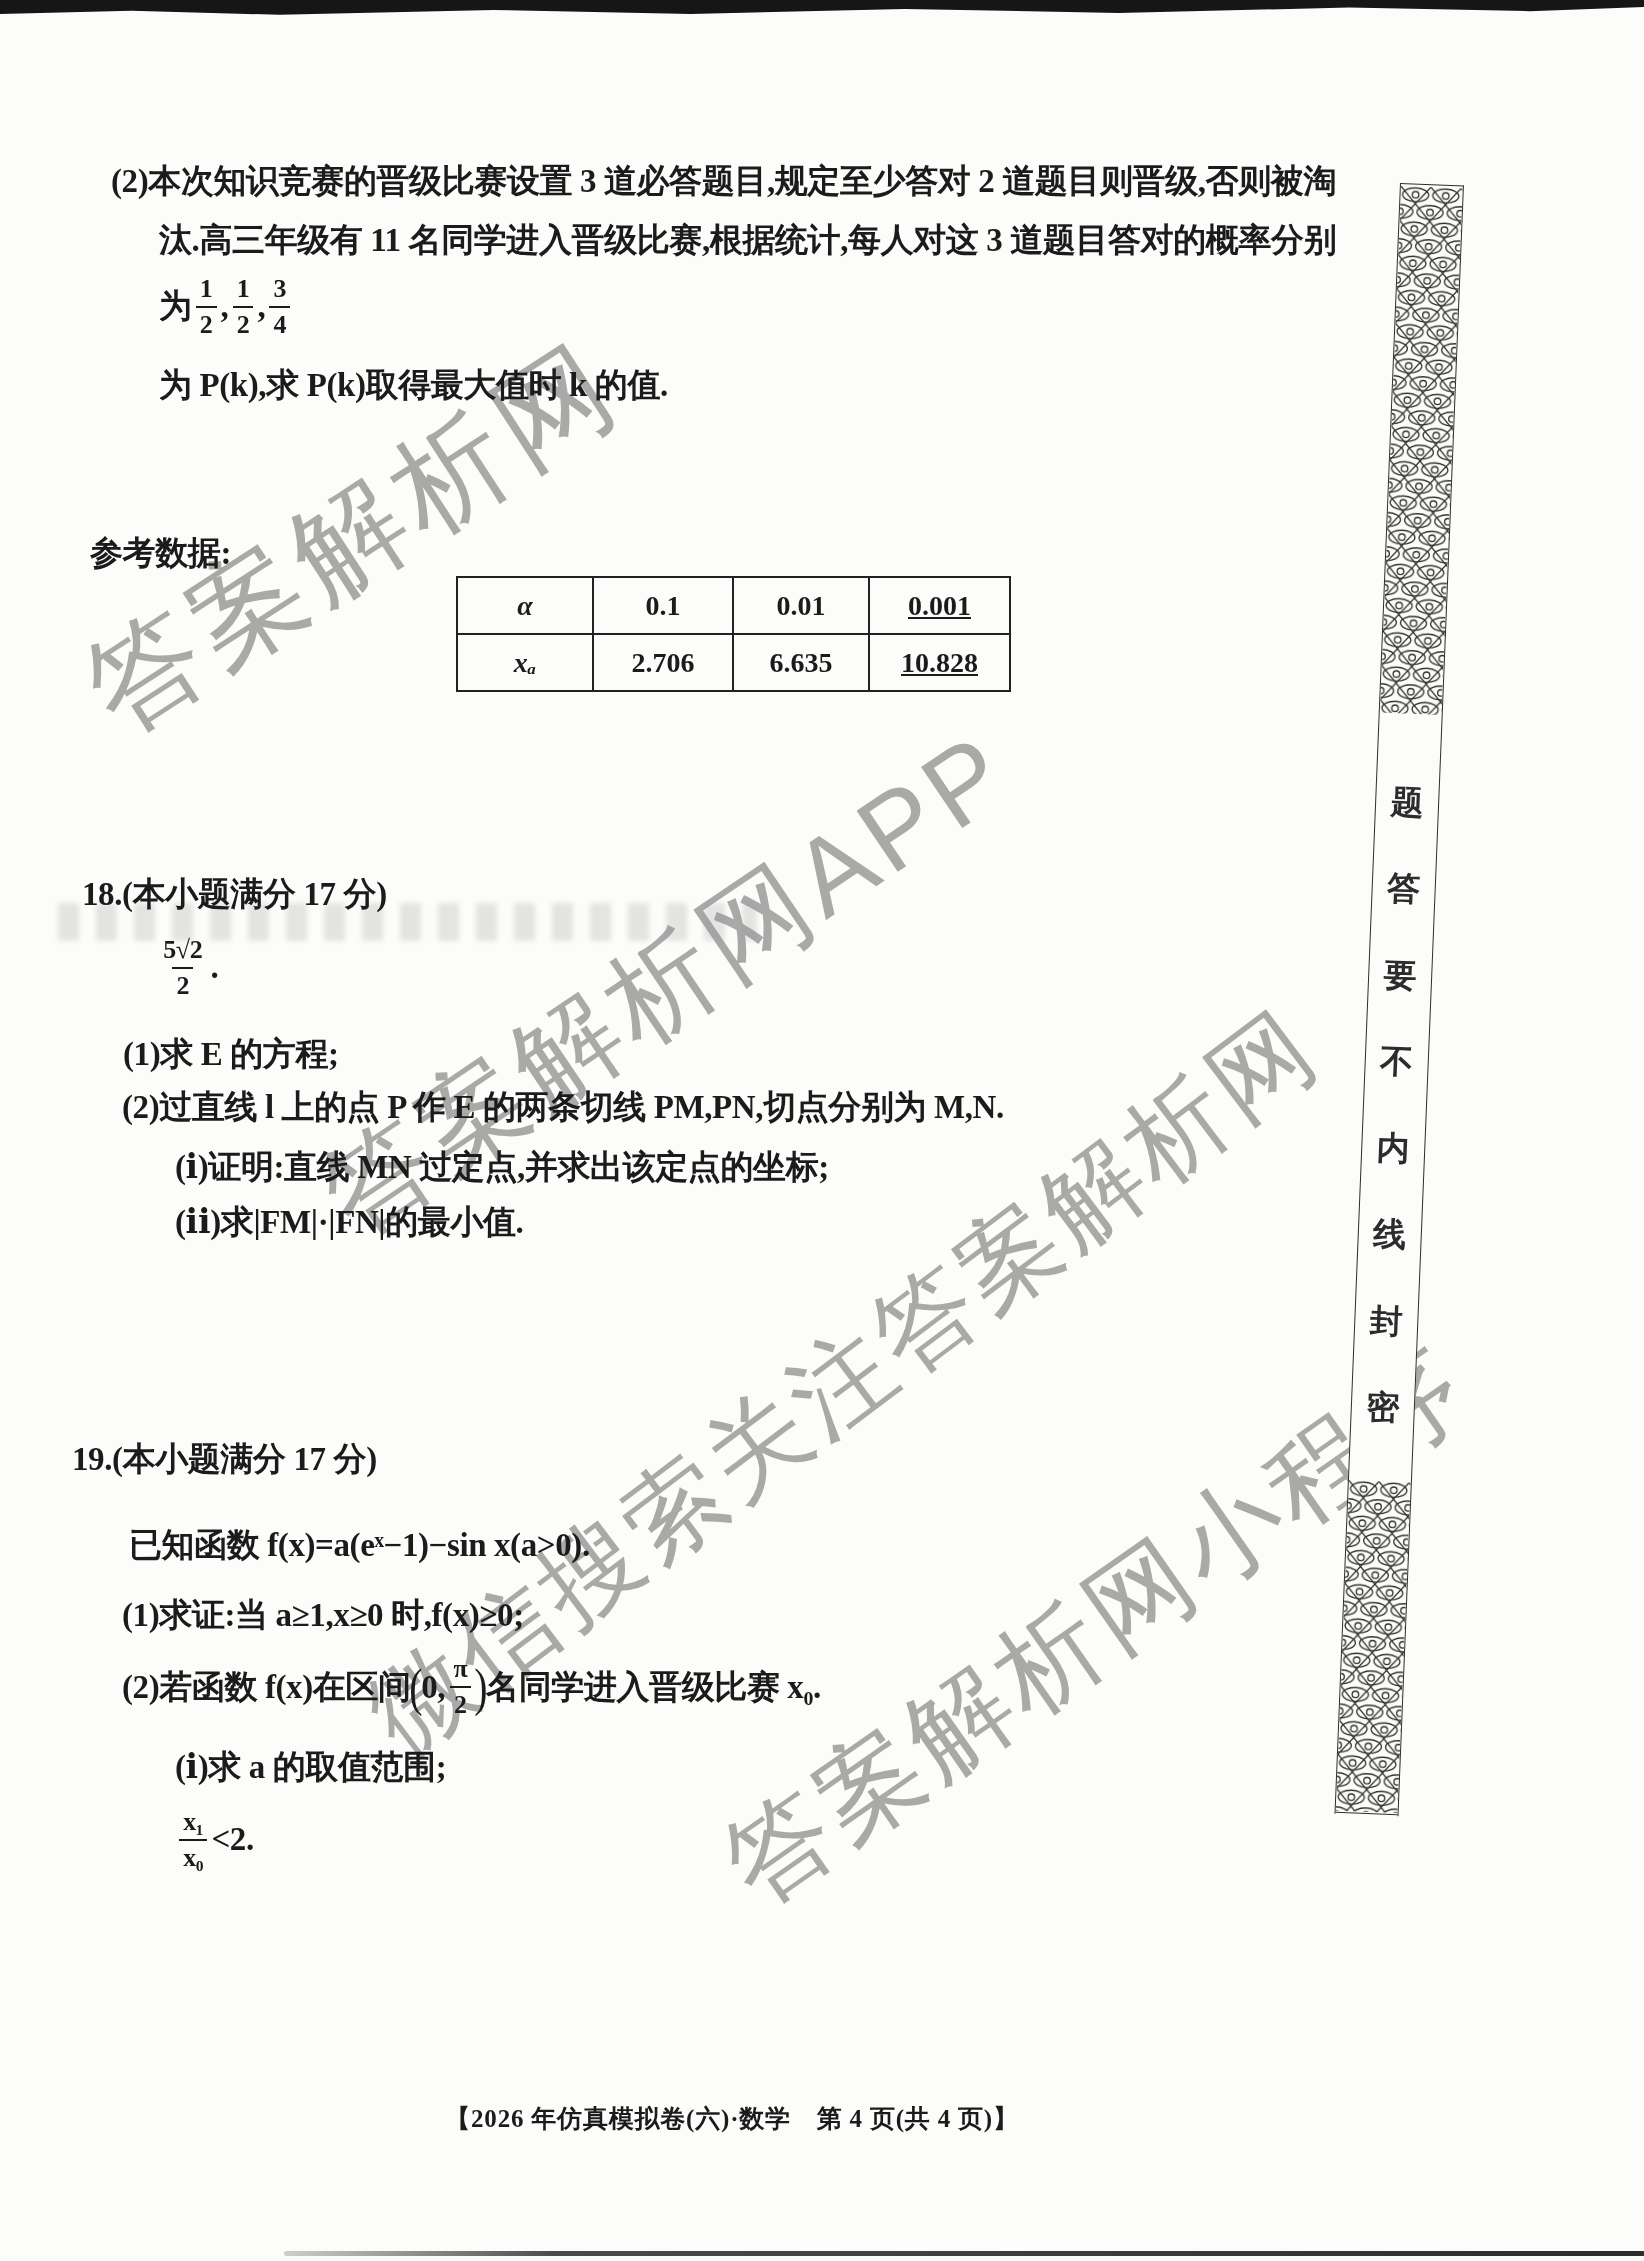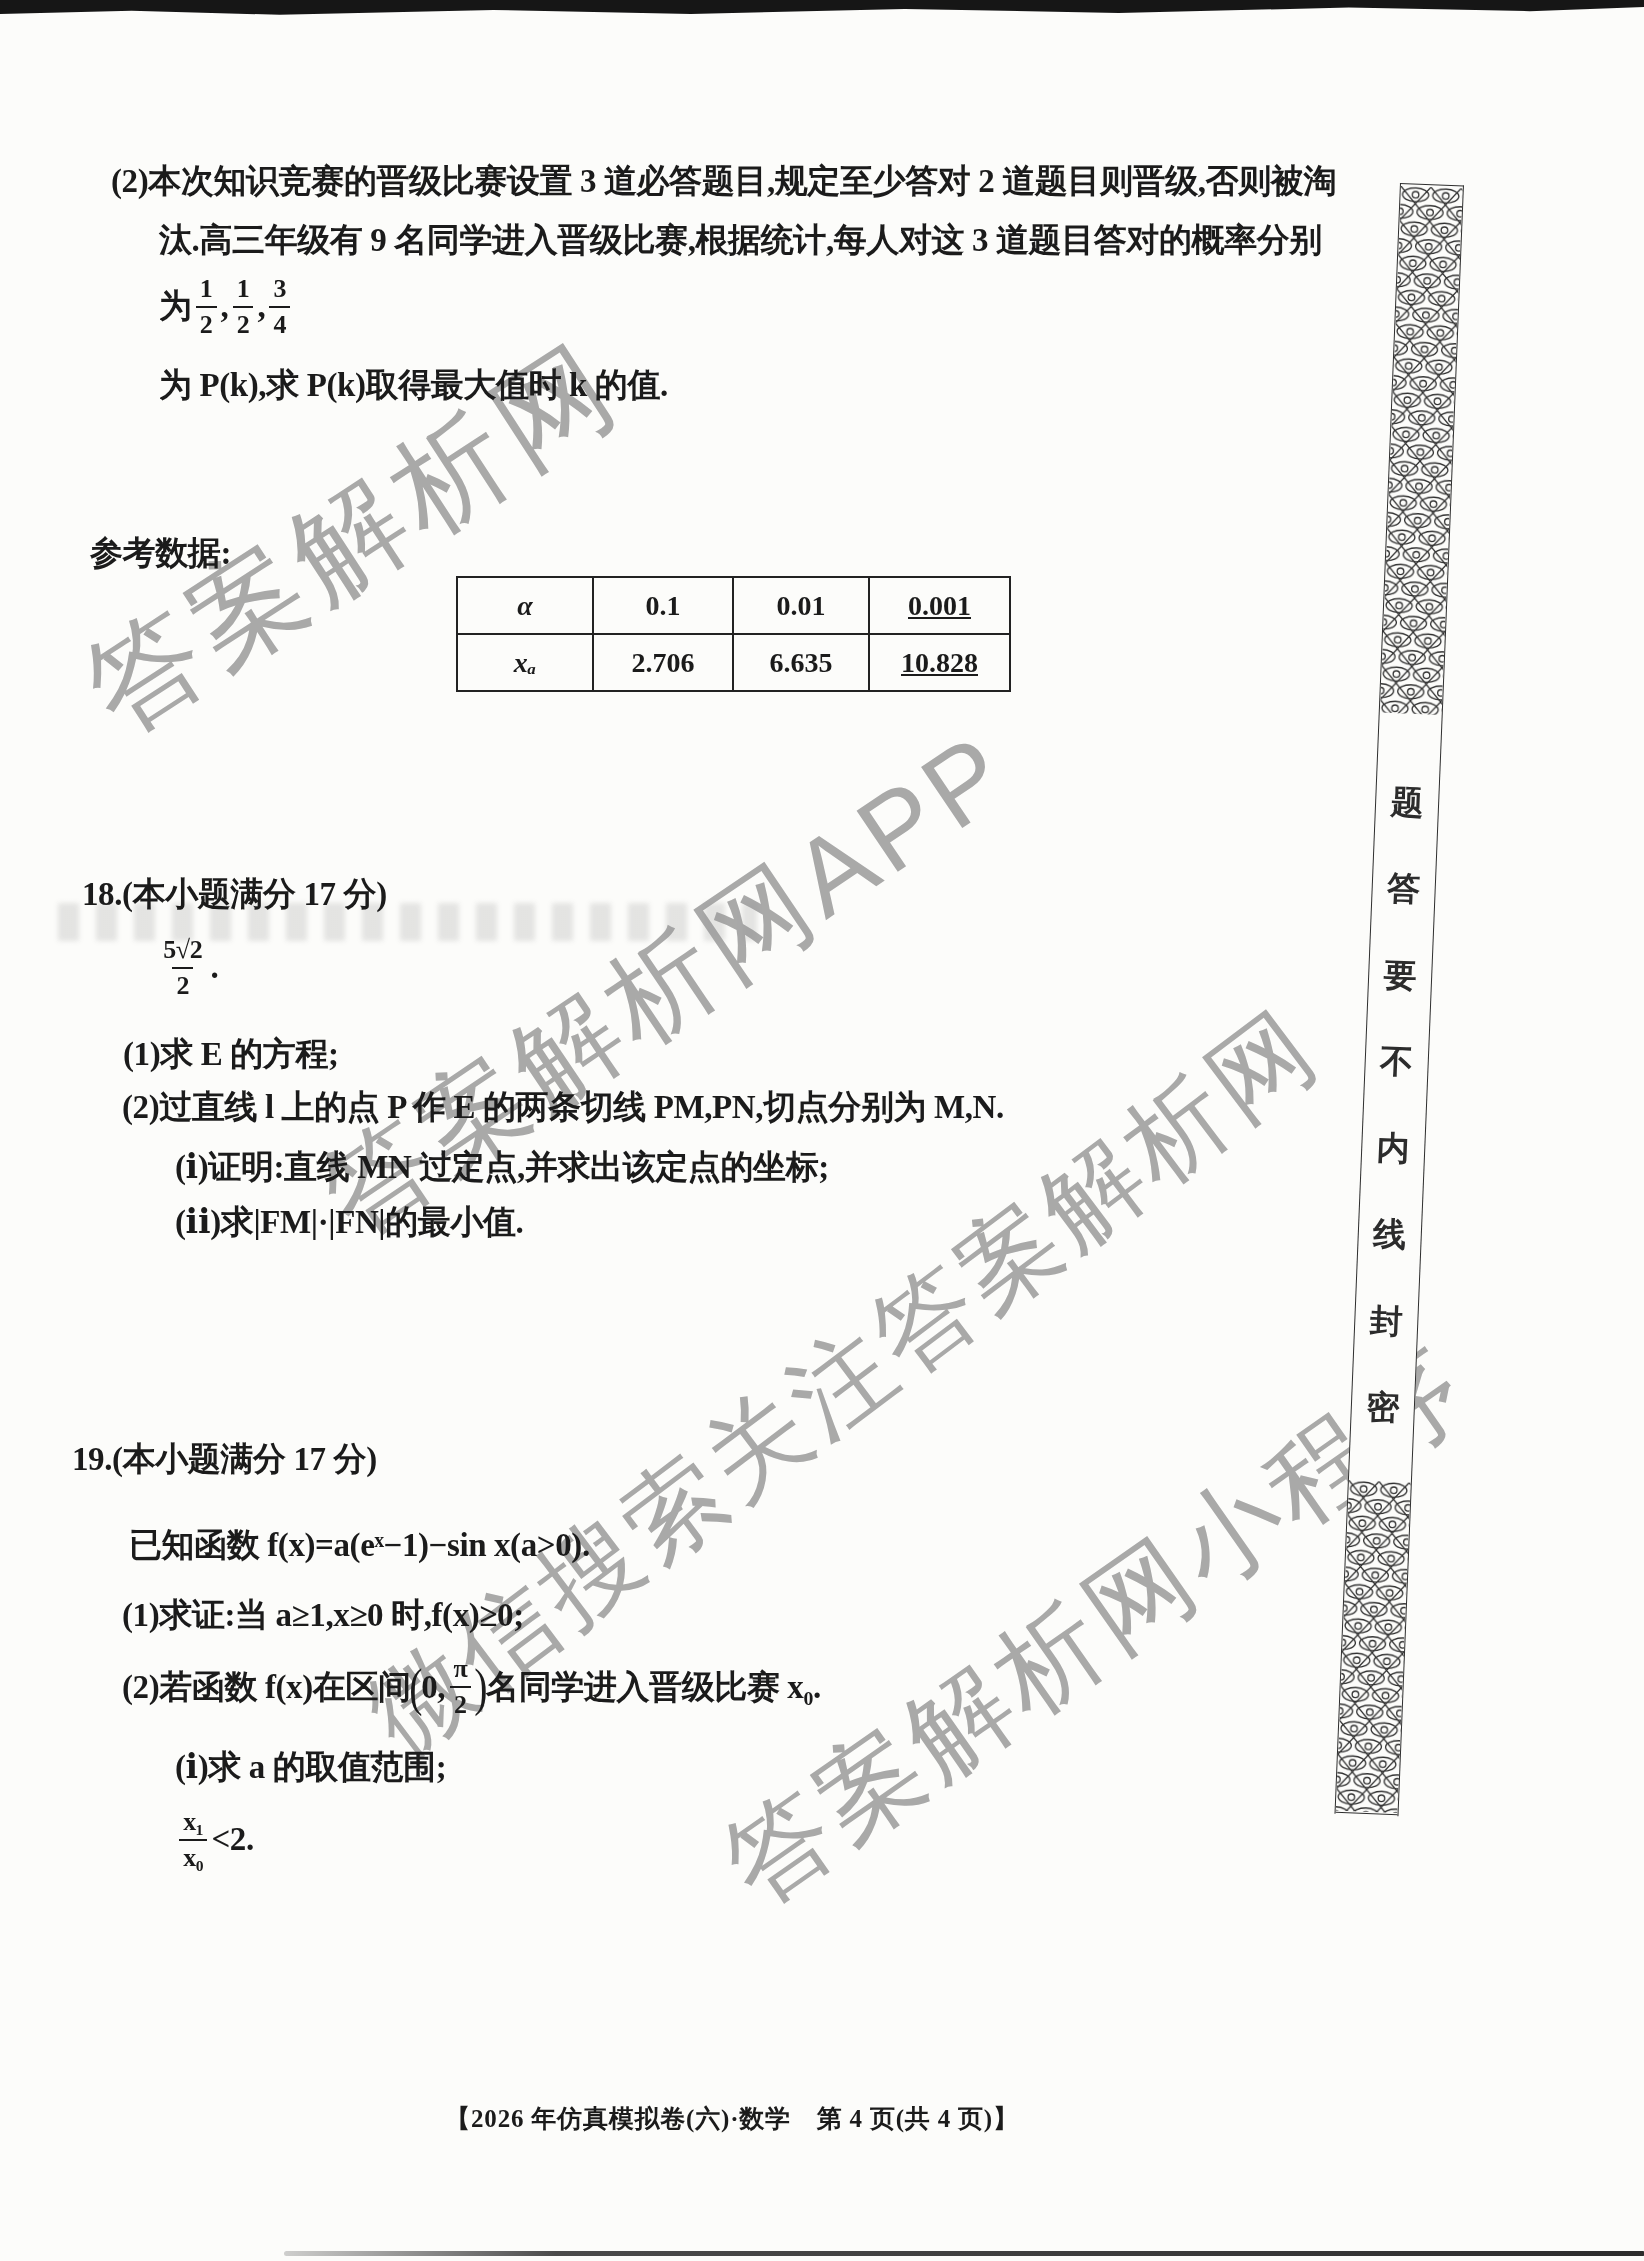--- a/index.html
+++ b/index.html
@@ -104,21 +104,21 @@
   <div class="bottom-edge"></div>
   <div class="ghost"></div>
 
   <div class="wm wm1">答案解析网</div>
   <div class="wm wm2">答案解析网APP</div>
   <div class="wm wm3">微信搜索关注答案解析网</div>
   <div class="wm wm4">答案解析网小程序</div>
 
   <div>
     <div class="line" style="left:111px;top:161px">(2)本次知识竞赛的晋级比赛设置 3 道必答题目,规定至少答对 2 道题目则晋级,否则被淘</div>
-    <div class="line" style="left:159px;top:220px">汰.高三年级有 9 名同学进入晋级比赛,根据统计,每人对这 3 道题目答对的概率分别</div>
+    <div class="line" style="left:159px;top:220px">汰.高三年级有 11 名同学进入晋级比赛,根据统计,每人对这 3 道题目答对的概率分别</div>
     <div class="line mline" style="left:159px;top:276px">
       <span>为</span>
       <span class="frac">
         <span class="fnum">1</span>
         <span class="fden">2</span>
       </span>
       <span>,</span>
       <span class="frac">
         <span class="fnum">1</span>
         <span class="fden">2</span>

